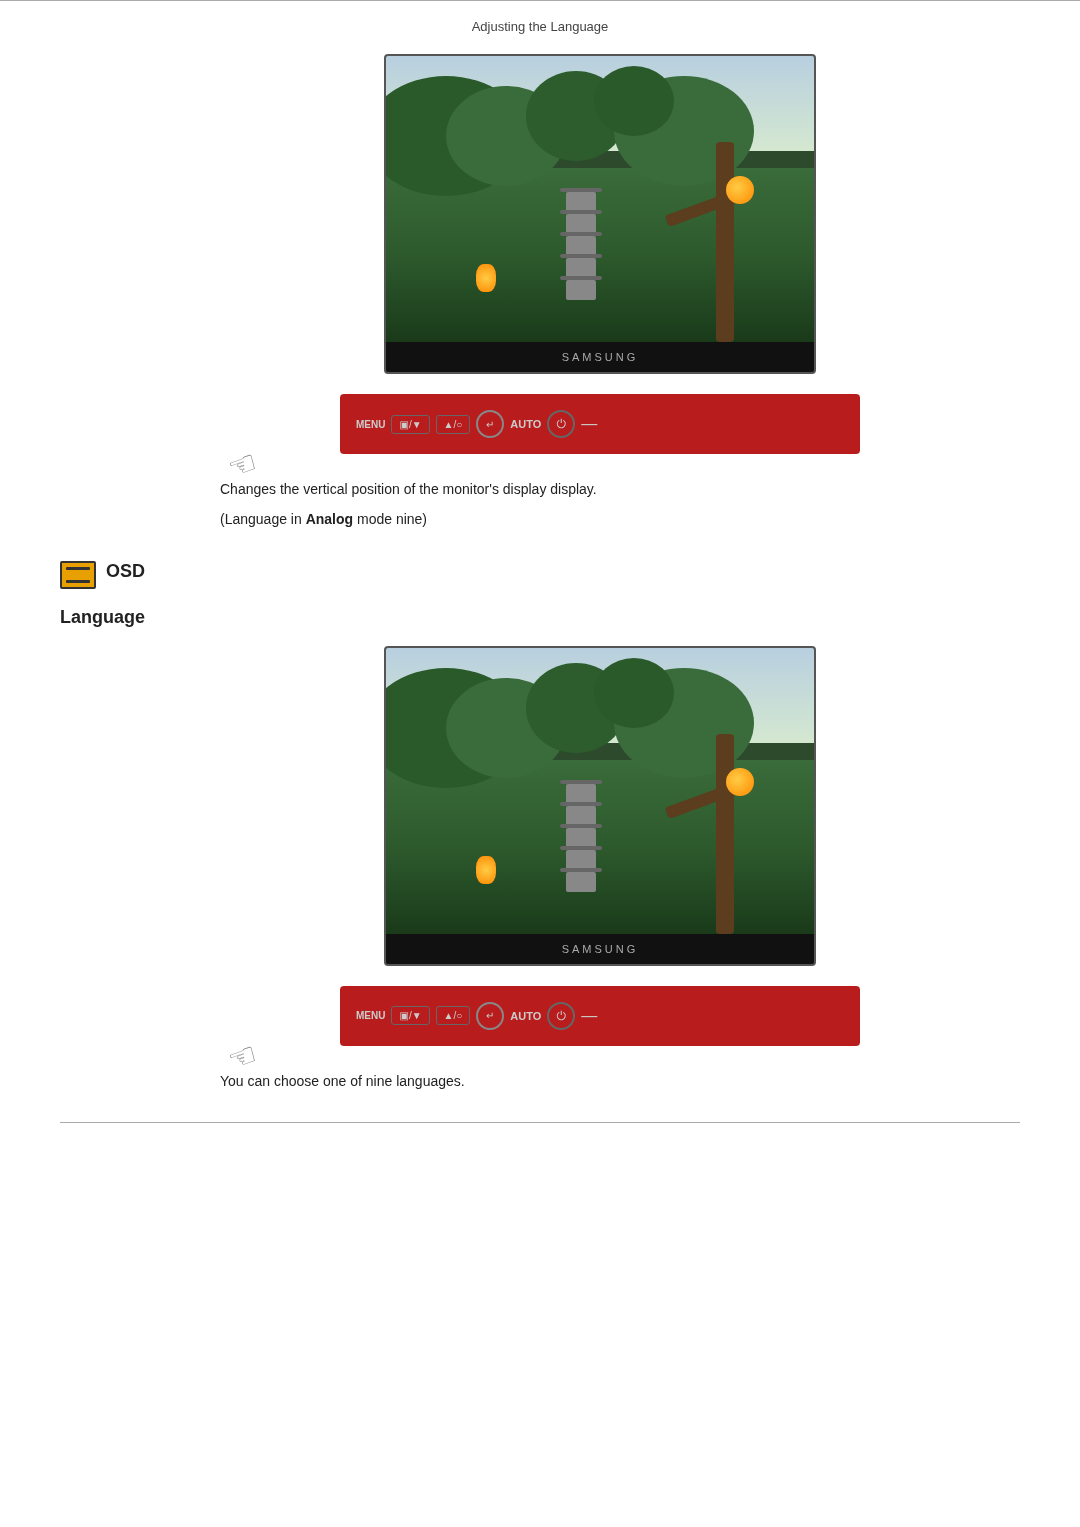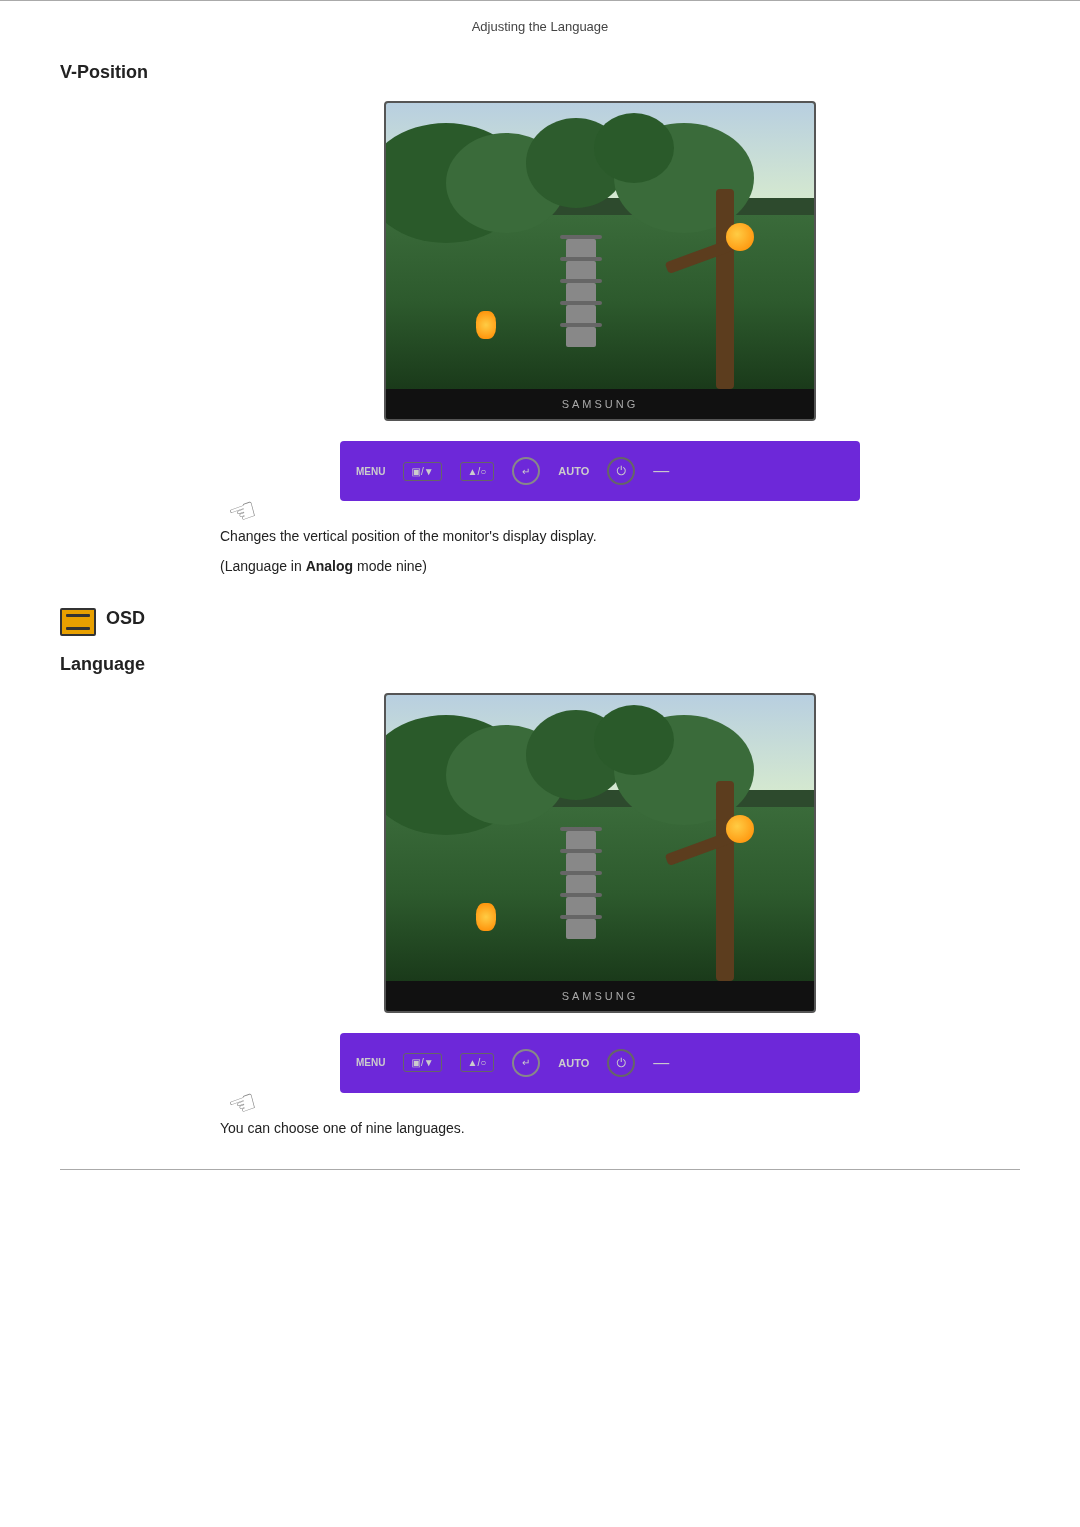--- a/index.html
+++ b/index.html
@@ -158,26 +158,26 @@
       display: flex;
       justify-content: center;
       margin-bottom: 20px;
       margin-left: 120px;
       position: relative;
     }
 
     .control-bar {
       width: 520px;
       height: 60px;
-      background: #6d28d9;
+      background: #b91c1c;
       border-radius: 4px;
       display: flex;
       align-items: center;
       padding: 0 16px;
-      gap: 18px;
+      gap: 6px;
       position: relative;
     }
 
     .ctrl-label {
       color: #ccc;
       font-size: 10px;
       font-weight: bold;
     }
 
     .ctrl-btn {
@@ -317,21 +317,20 @@
   </style>
 </head>
 <body>
 
 <div class="page-header">
   <span>Adjusting the Language</span>
 </div>
 
 <div class="content">
 
-  <div class="section-title">V-Position</div>
 
   <div class="monitor-image-container">
     <div class="monitor-img">
       <div class="sky"></div>
       <div class="ground"></div>
 
       <div class="foliage" style="width:160px;height:120px;top:20px;left:-20px;background:#2a5a2a;"></div>
       <div class="foliage" style="width:120px;height:100px;top:30px;left:60px;background:#3a6b3a;"></div>
       <div class="foliage" style="width:100px;height:90px;top:15px;left:140px;background:#2d5c2d;"></div>
       <div class="foliage" style="width:140px;height:110px;top:20px;right:60px;background:#3a6b3a;"></div>

